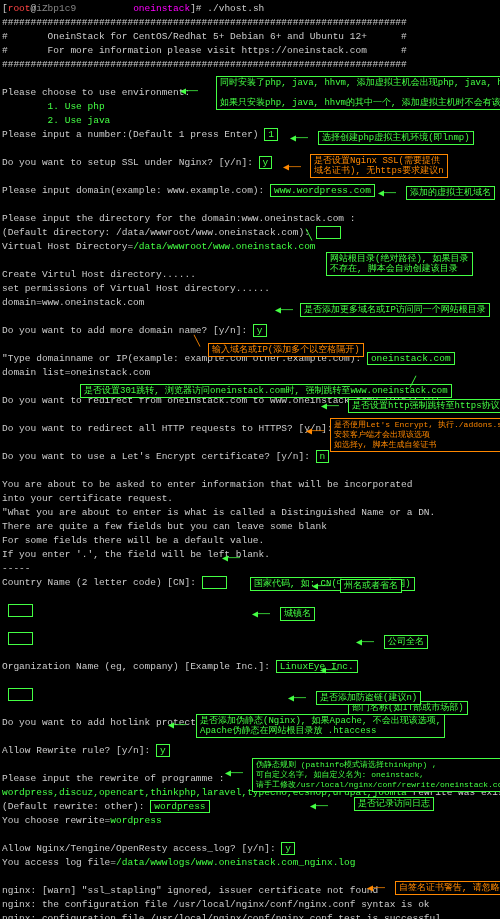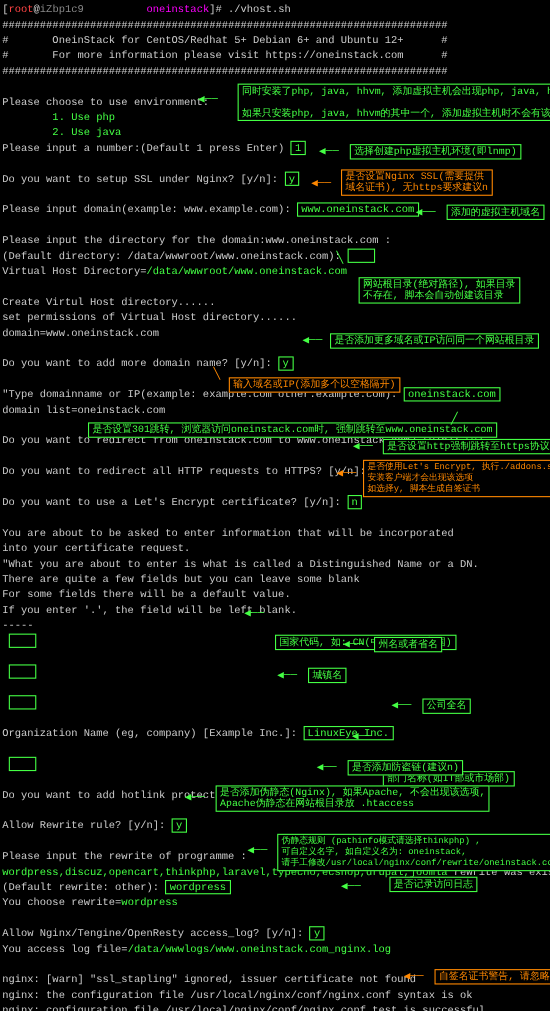--- a/index.html
+++ b/index.html
@@ -22,21 +22,21 @@
 <div class="ln w">#       For more information please visit https://oneinstack.com      #</div>
 <div class="ln w">#######################################################################</div>
 <div class="ln">&nbsp;</div>
 <div class="ln w">Please choose to use environment:</div>
 <div class="ln g">        <span>1. Use php</span></div>
 <div class="ln g">        <span>2. Use java</span></div>
 <div class="ln"><span class="w">Please input a number:(Default 1 press Enter)</span> <span class="ibox">1</span></div>
 <div class="ln">&nbsp;</div>
 <div class="ln"><span class="w">Do you want to setup SSL under Nginx? [y/n]:</span> <span class="ibox">y</span></div>
 <div class="ln">&nbsp;</div>
-<div class="ln"><span class="w">Please input domain(example: www.example.com):</span> <span class="ibox">www.oneinstack.com</span></div>
+<div class="ln"><span class="w">Please input domain(example: www.example.com):</span> <span class="ibox">www.wordpress.com</span></div>
 <div class="ln">&nbsp;</div>
 <div class="ln w">Please input the directory for the domain:www.oneinstack.com :</div>
 <div class="ln"><span class="w">(Default directory: /data/wwwroot/www.oneinstack.com):</span> <span class="ibox">&nbsp;&nbsp;&nbsp;</span></div>
 <div class="ln"><span class="w">Virtual Host Directory=</span><span class="g">/data/wwwroot/www.oneinstack.com</span></div>
 <div class="ln">&nbsp;</div>
 <div class="ln w">Create Virtul Host directory......</div>
 <div class="ln w">set permissions of Virtual Host directory......</div>
 <div class="ln w">domain=www.oneinstack.com</div>
 <div class="ln">&nbsp;</div>
 <div class="ln"><span class="w">Do you want to add more domain name? [y/n]:</span> <span class="ibox">y</span></div>
@@ -50,21 +50,21 @@
 <div class="ln">&nbsp;</div>
 <div class="ln"><span class="w">Do you want to use a Let's Encrypt certificate? [y/n]:</span> <span class="ibox">n</span></div>
 <div class="ln">&nbsp;</div>
 <div class="ln w">You are about to be asked to enter information that will be incorporated</div>
 <div class="ln w">into your certificate request.</div>
 <div class="ln w">"What you are about to enter is what is called a Distinguished Name or a DN.</div>
 <div class="ln w">There are quite a few fields but you can leave some blank</div>
 <div class="ln w">For some fields there will be a default value.</div>
 <div class="ln w">If you enter '.', the field will be left blank.</div>
 <div class="ln w">-----</div>
-<div class="ln"> <span class="ibox">&nbsp;&nbsp;&nbsp;</span></div>
+<div class="ln"><span class="w">Country Name (2 letter code) [CN]:</span> <span class="ibox">&nbsp;&nbsp;&nbsp;</span></div>
 <div class="ln">&nbsp;</div>
 <div class="ln"> <span class="ibox">&nbsp;&nbsp;&nbsp;</span></div>
 <div class="ln">&nbsp;</div>
 <div class="ln"> <span class="ibox">&nbsp;&nbsp;&nbsp;</span></div>
 <div class="ln">&nbsp;</div>
 <div class="ln"><span class="w">Organization Name (eg, company) [Example Inc.]:</span> <span class="ibox">LinuxEye Inc.</span></div>
 <div class="ln">&nbsp;</div>
 <div class="ln"> <span class="ibox">&nbsp;&nbsp;&nbsp;</span></div>
 <div class="ln">&nbsp;</div>
 <div class="ln"><span class="w">Do you want to add hotlink protection? [y/n]:</span> <span class="ibox">n</span></div>

